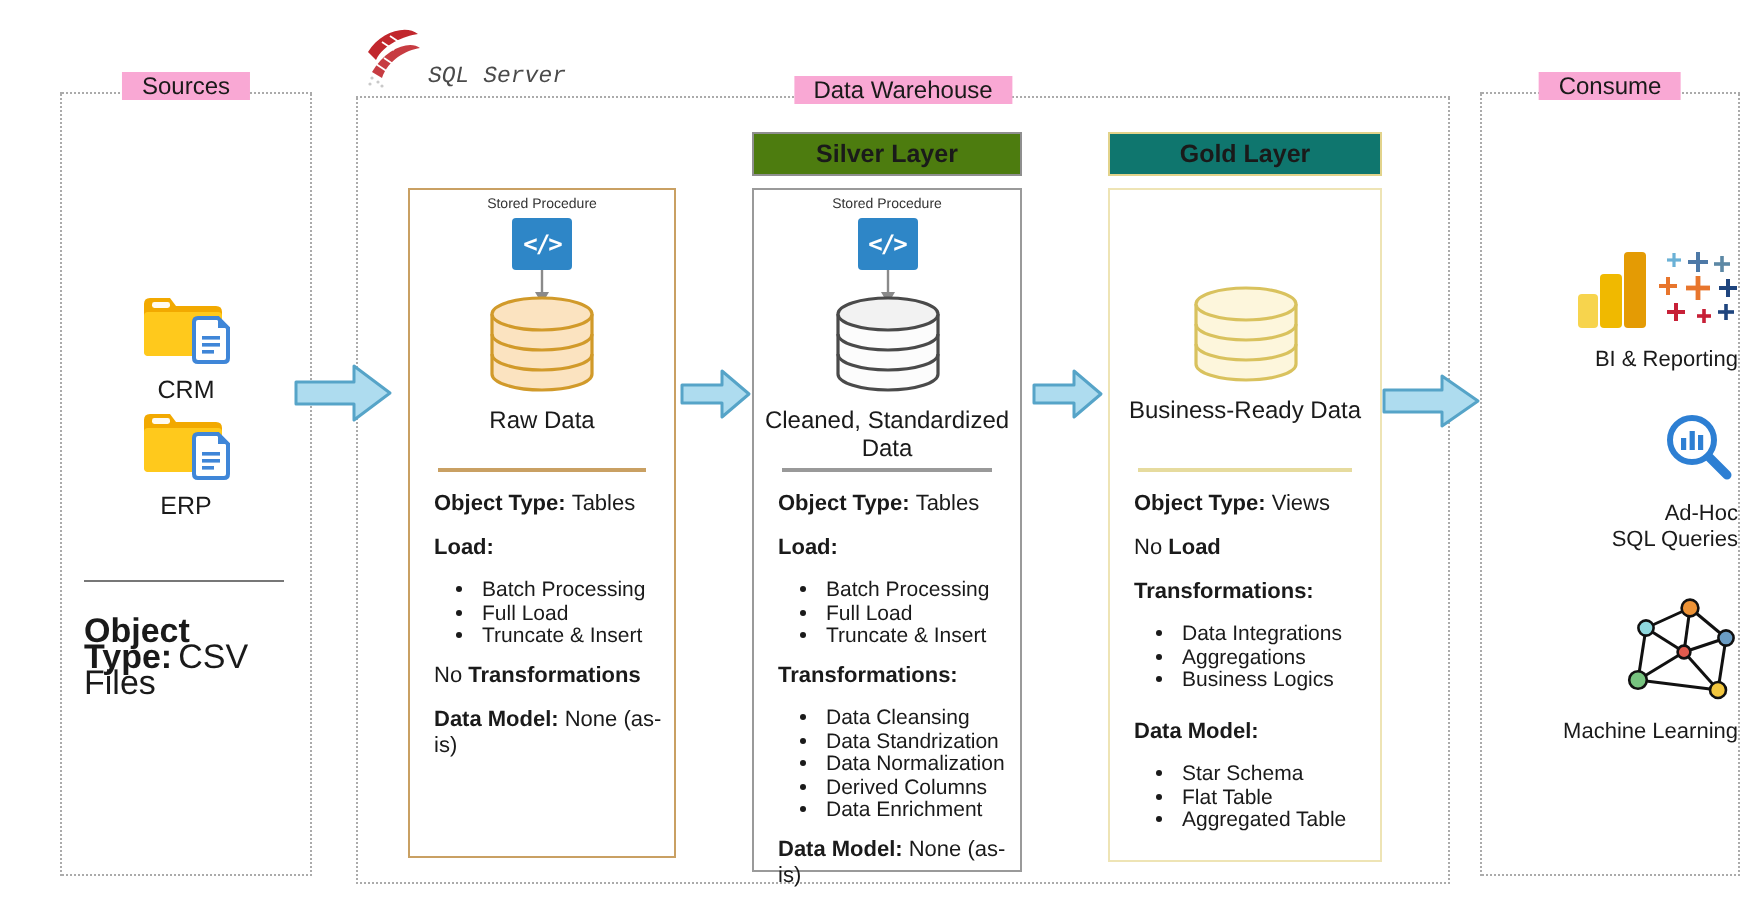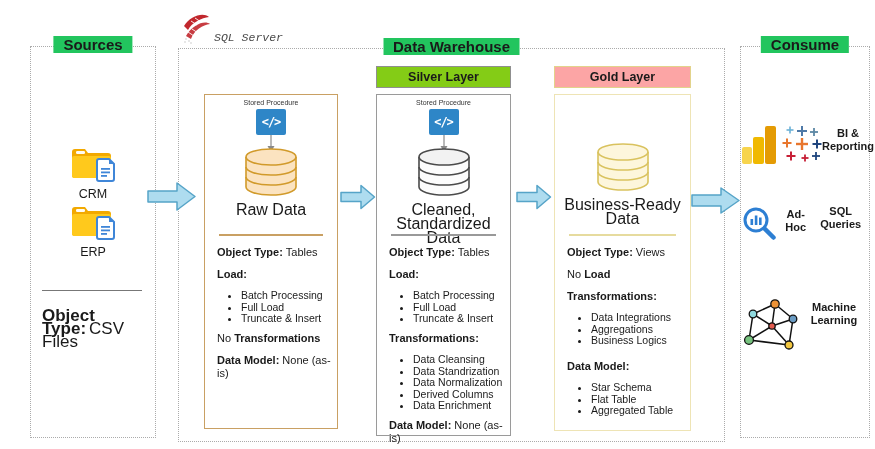--- a/index.html
+++ b/index.html
@@ -1,21 +1,21 @@
 <!DOCTYPE html>
 <html><head>
 <meta charset="utf-8">
 <style>
   html,body{margin:0;padding:0;background:#fff;}
   #root{position:relative;width:875px;height:449px;background:#fff;
         font-family:"Liberation Sans",sans-serif;color:#1a1a1a;overflow:hidden;}
 
   .dashed-box{position:absolute;border:1.6px dotted #ababab;box-sizing:border-box;background:#fff;}
   .box-title{position:absolute;top:-11px;left:50%;transform:translateX(-50%);
-             background:#22c55e;padding:0 10px;font-weight:bold;font-size:15px;white-space:nowrap;}
+             background:#f9a8d4;padding:0 10px;font-weight:normal;font-size:12px;white-space:nowrap;}
 
   
   .sources{left:30px;top:46px;width:126px;height:392px;}
   .src-item{position:absolute;left:0;width:100%;display:flex;flex-direction:column;align-items:center;}
   .src-item.crm{top:96px;} .src-item.erp{top:154px;}
   .src-label{font-size:12.5px;margin-top:0px;}
   .src-divider{position:absolute;top:243px;left:11px;width:100px;border:none;border-top:1.5px solid #777;margin:0;}
   .src-facts{position:absolute;top:262px;left:11px;right:4px;font-size:17px;line-height:13px;}
   .kv{margin:0 0 9px;}
   .kv b{margin-right:3px;}
@@ -28,46 +28,46 @@
   .warehouse{left:178px;top:48px;width:547px;height:394px;}
   .layer{position:absolute;top:0;}
   .layer-header{position:absolute;left:0;top:17px;width:100%;height:22px;line-height:20px;text-align:center;
                 font-weight:bold;font-size:12.5px;box-sizing:border-box;}
   .layer-body{position:absolute;left:0;top:45px;width:100%;box-sizing:border-box;background:#fff;}
   .bronze{left:25px;width:134px;}
   .silver{left:197px;width:135px;}
   .gold{left:375px;width:137px;}
   .bronze .layer-header{background:#fbe5c3;border:3px solid #0c4a6e;margin-top:41px;}
   .bronze .layer-body{border:1px solid #c9a063;height:335px;}
-  .silver .layer-header{background:#84cc16;border:1px solid #8f8f8f;}
+  .silver .layer-header{background:#4d7c0f;border:1px solid #8f8f8f;}
   .silver .layer-body{border:1px solid #9a9a9a;height:342px;}
-  .gold .layer-header{background:#fca5a5;border:1px solid #e2d38b;}
+  .gold .layer-header{background:#0f766e;border:1px solid #e2d38b;}
   .gold .layer-body{border:1px solid #eee4b5;height:337px;}
 
   .sp-label{font-size:7px;color:#333;text-align:center;margin-top:3px;line-height:9px;}
   .sp-icon{width:30px;height:26px;background:#2e86c7;border-radius:2px;color:#fff;font-weight:bold;
            font-size:12px;display:flex;align-items:center;justify-content:center;margin:2px auto 0;
            font-family:"DejaVu Sans Mono",monospace;letter-spacing:-1px;}
   .flow-arrow{display:block;margin:0 auto;}
   .cyl{display:block;margin:-6px auto 0;}
   .gold .cyl{margin-top:0;}
   .spacer{height:47px;}
-  .db-label{text-align:center;font-size:16px;line-height:14px;margin-top:6px;padding:0 4px;}
+  .db-label{text-align:center;font-size:12px;line-height:14px;margin-top:6px;padding:0 4px;}
   .layer-divider{position:absolute;top:139px;left:14px;right:14px;border:none;border-top:2px solid;margin:0;}
   .bronze .layer-divider{border-color:#c9a063;}
   .silver .layer-divider{border-color:#999;}
   .gold .layer-divider{border-color:#e6db9e;}
   .detail{position:absolute;top:148px;left:12px;right:3px;font-size:11px;line-height:13px;padding-top:3px;}
   .detail ul{margin:6px 0 8px;padding-left:24px;}
   .detail li{font-size:10.5px;line-height:11px;margin:0 0 0.5px;}
   .gap{margin-top:14px;}
 
   
   .consume{left:740px;top:46px;width:130px;height:392px;}
-  .consume-item{position:absolute;width:100%;display:flex;flex-direction:row;align-items:flex-start;font-weight:bold;}
+  .consume-item{position:absolute;width:100%;display:flex;flex-direction:column;align-items:flex-end;}
   .consume-item.c1{top:77px;} .consume-item.c2{top:158px;} .consume-item.c3{top:251px;}
   .c-label{font-size:11px;line-height:12.5px;text-align:center;margin-top:3px;}
   .icon-row{display:flex;align-items:flex-end;gap:3px;}
 
   
   .big-arrow{position:absolute;}
 </style>
 </head>
 <body>
 

